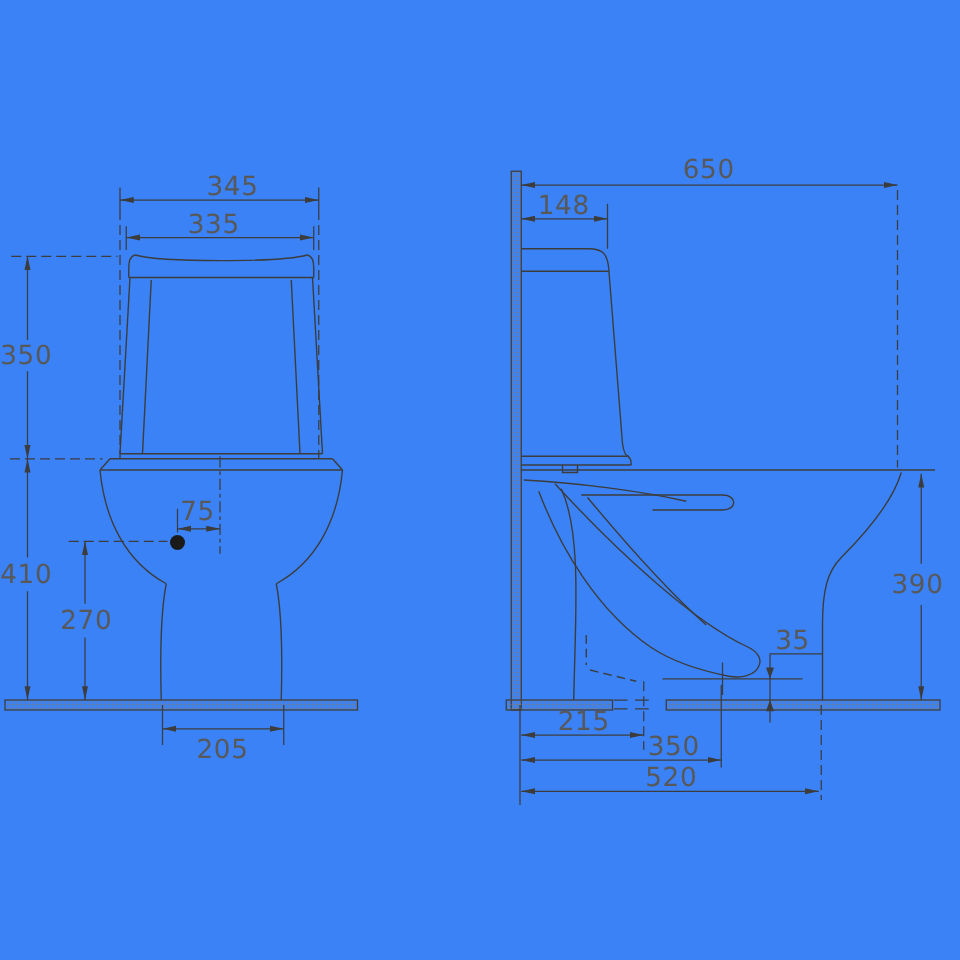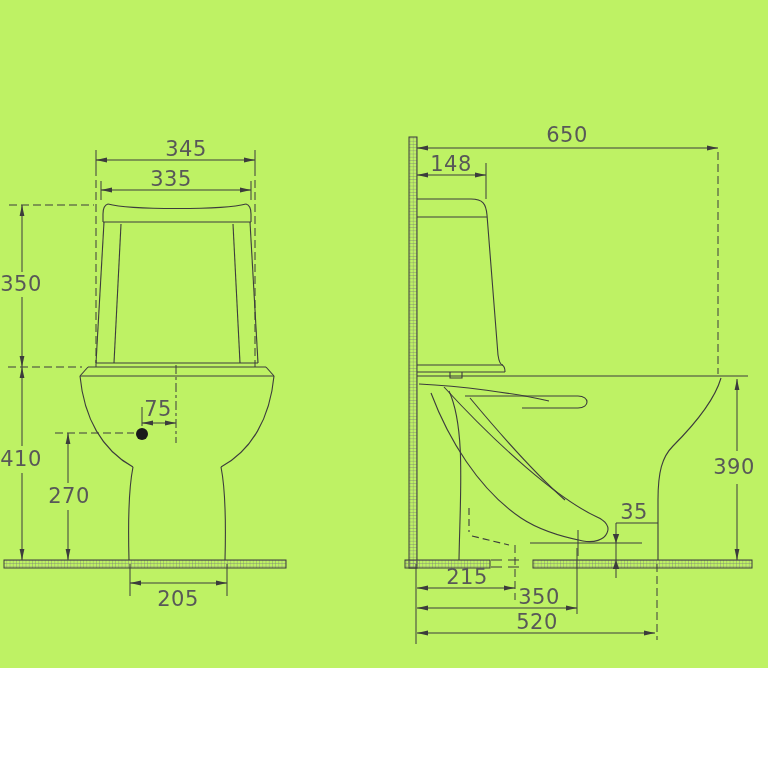--- a/index.html
+++ b/index.html
@@ -1,16 +1,16 @@
 <!DOCTYPE html>
 <html><head>
 <meta charset="utf-8">
 <style>
   html,body{margin:0;padding:0;background:#ffffff;width:768px;height:768px;overflow:hidden;}
-  #stage{width:768px;height:668px;background:#bef264;position:relative;}
+  #stage{width:768px;height:768px;background:#3b82f6;position:relative;}
   svg{display:block;}
   text{font-family:"DejaVu Sans","Liberation Sans",sans-serif;fill:#585858;font-size:21px;letter-spacing:.5px;}
 </style>
 </head>
 <body>
 
 <div id="stage">
 <svg width="768" height="768" viewBox="0 0 768 768">
   <defs>
     <marker id="ah" viewBox="0 0 11 7" refX="11" refY="3.5" markerWidth="11" markerHeight="7" markerUnits="userSpaceOnUse" orient="auto-start-reverse">

